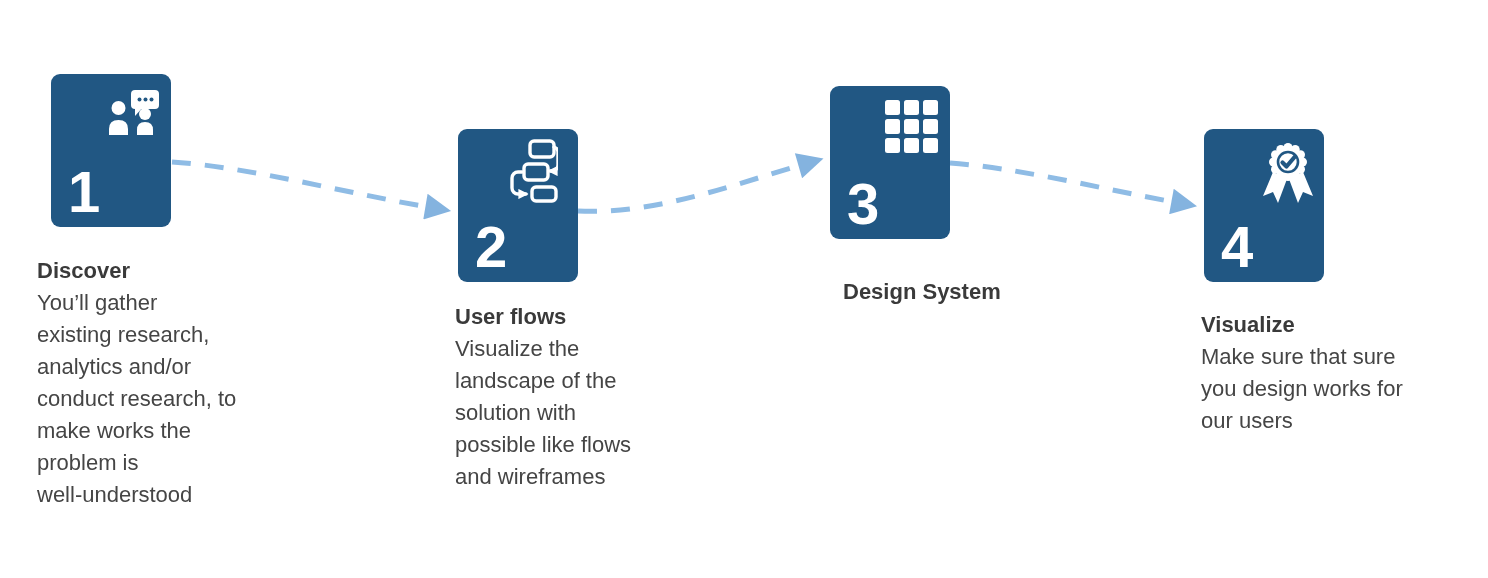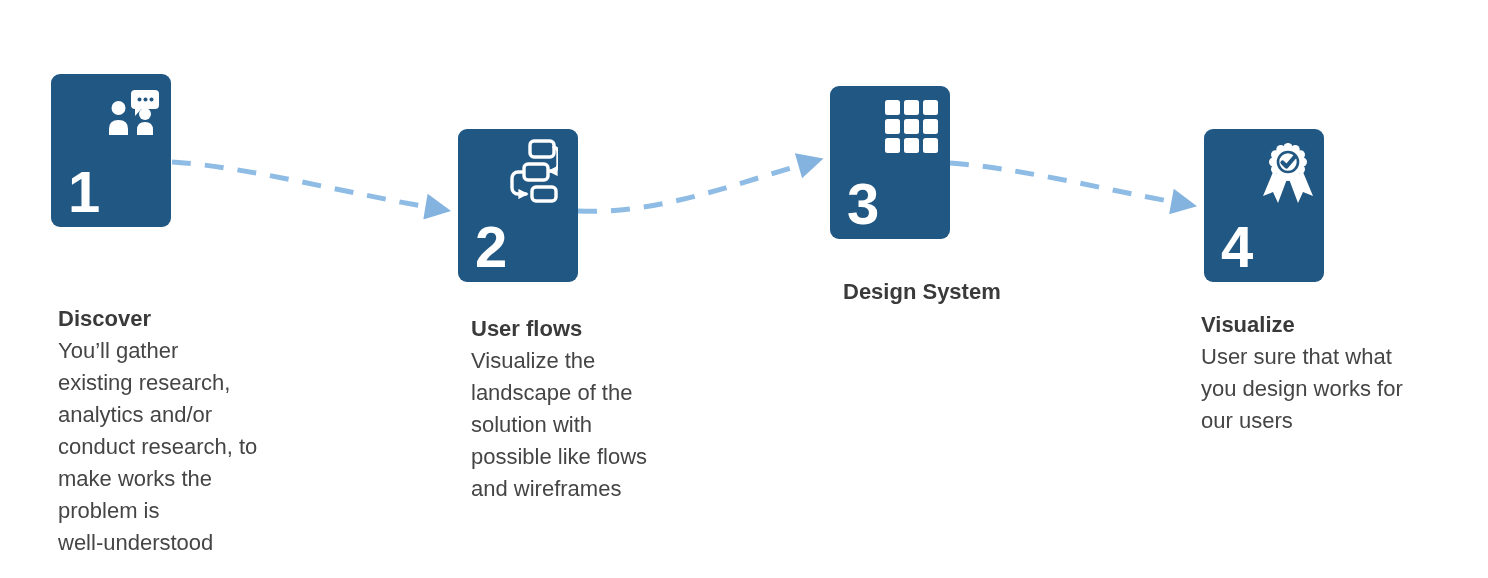--- a/index.html
+++ b/index.html
@@ -39,22 +39,22 @@
   .card .icon{position:absolute;display:block;}
   .s1 .card{left:51px;top:74px;}
   .s2 .card{left:458px;top:129px;}
   .s3 .card{left:830px;top:86px;}
   .s4 .card{left:1204px;top:129px;}
   .s1 .icon{top:16px;right:12px;}
   .s2 .icon{top:10px;right:20px;}
   .s3 .icon{top:14px;right:9px;}
   .s4 .icon{top:11px;right:8px;}
   .textblock{position:absolute;width:262px;}
-  .s1 .textblock{left:58px;top:255px;margin-top:48px;}
-  .s2 .textblock{left:455px;top:313px;margin-left:16px;}
+  .s1 .textblock{left:37px;top:255px;}
+  .s2 .textblock{left:455px;top:301px;}
   .s3 .textblock{left:843px;top:276px;}
   .s4 .textblock{left:1201px;top:309px;}
   .textblock h3{
     font-size:22px;line-height:32px;
     font-weight:bold;color:var(--heading_text);
   }
   .textblock p{
     font-size:22px;line-height:32px;
     color:var(--body_text);
     white-space:pre-line;
@@ -177,19 +177,19 @@
             <circle cx="28" cy="22" r="14.5"></circle>
           </g>
           <circle cx="28" cy="22" r="10" fill="var(--icon_white)" stroke="var(--card_blue)" stroke-width="2.6"></circle>
           <polyline points="22.5,22.5 26.5,26.5 35,16.5" fill="none" stroke="var(--card_blue)" stroke-width="4.2" stroke-linecap="round" stroke-linejoin="round"></polyline>
         </svg>
       </span>
       <span class="num">4</span>
     </div>
     <div class="textblock">
       <h3>Visualize</h3>
-      <p>User sure that what
+      <p>Make sure that sure
 you design works for
 our users</p>
     </div>
   </section>
 
 </div>
 
 </body></html>

